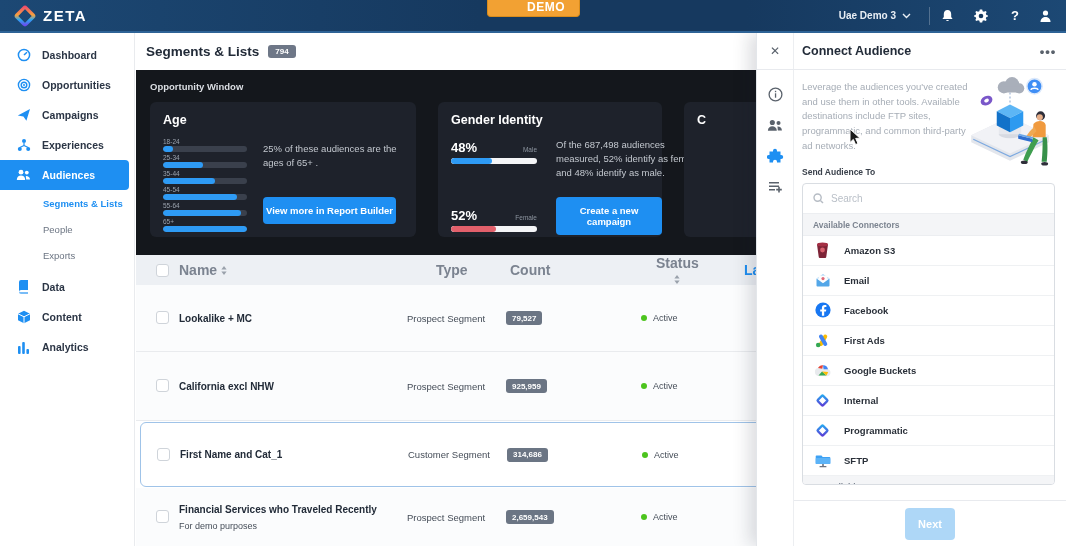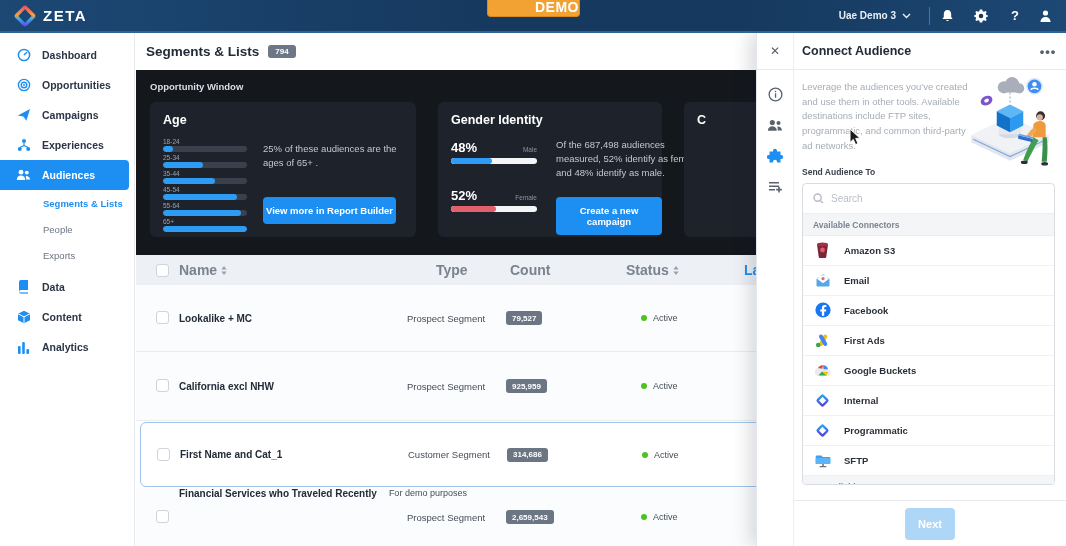--- a/index.html
+++ b/index.html
@@ -7,21 +7,21 @@
   #app { position:relative; width:1066px; height:546px; overflow:hidden; }
 
   
   .topbar { position:absolute; left:0; top:0; width:1066px; height:33px;
     background:linear-gradient(90deg,#1c4874 0%,#16395f 45%,#16395f 70%,#1c4874 100%);
     border-bottom:2px solid #2e6396; display:flex; align-items:center; z-index:50; }
   .brand { display:flex; align-items:center; gap:7px; padding-left:14px; }
   .brand-name { color:#fff; font-weight:bold; font-size:15px; letter-spacing:1.5px; }
   .demo-btn { position:absolute; left:487px; top:0; width:93px; height:17px; background:#f2a133;
     border:1px solid #d98c1c; border-top:none; border-radius:0 0 4px 4px; color:#fff;
-    font-size:14px; font-weight:bold; letter-spacing:.5px; text-align:right; line-height:15px; cursor:pointer; }
+    font-size:12px; font-weight:bold; letter-spacing:.5px; text-align:left; line-height:15px; cursor:pointer;padding-left:39px; }
   .top-right { position:absolute; right:0; top:0; height:31px; display:flex; align-items:center; gap:0; }
   .account { color:#e8eef5; font-size:10px; font-weight:bold; display:flex; align-items:center; gap:6px; padding-right:18px; cursor:pointer; }
   .top-divider { width:1px; height:18px; background:rgba(255,255,255,.25); }
   .top-icon { width:34px; text-align:center; color:#fff; cursor:pointer; display:flex; justify-content:center; align-items:center; height:31px; }
   .help-glyph { font-size:13px; font-weight:bold; color:#fff; }
 
   
   .sidebar { position:absolute; left:0; top:33px; width:135px; height:513px; background:#fff;
     border-right:1px solid #e9ebee; padding-top:7px; z-index:5; }
   .nav-item { display:flex; align-items:center; gap:11px; height:30px; padding-left:16px;
@@ -59,39 +59,39 @@
   .dk-btn { position:absolute; background:#1e8ff2; color:#fff; font-size:9.5px; font-weight:bold;
     border:none; border-radius:4px; padding:8px 3px; cursor:pointer; }
   .age-btn { left:113px; top:95px; }
   .gen-left { position:absolute; left:13px; top:38px; width:86px; }
   .gen-pct-row { display:flex; justify-content:space-between; align-items:baseline; }
   .gen-pct { color:#fff; font-size:13px; font-weight:bold; }
   .gen-lbl { color:#8d95a0; font-size:6.5px; }
   .gen-track { height:6px; background:#f4f5f7; border-radius:3px; margin-top:3px; overflow:hidden; }
   .gen-fill-m { height:6px; background:#2e9bf5; border-radius:3px; }
   .gen-fill-f { height:6px; background:#e2606b; border-radius:3px; }
-  .gen-block2 { margin-top:24px; }
+  .gen-block2 { margin-top:44px; }
   .gen-note { position:absolute; left:118px; top:36px; width:148px; color:#c3c8cf; font-size:9.5px; line-height:1.45; }
   .gen-btn { left:118px; top:95px; }
 
   
   .tbl-head { height:30px; background:#edf0f4; position:relative; }
   .th { position:absolute; top:0; height:30px; display:flex; align-items:center; gap:4px;
     color:#7b8390; font-size:14px; font-weight:bold; }
   .th.sorted { color:#1e8ff2; }
   .cb { width:13px; height:13px; border:1px solid #cfd4da; border-radius:3px; background:#fff; cursor:pointer; }
   .tbl-row { position:relative; height:67px; background:#fbfcfd; border-bottom:1px solid #e9ebee; }
   .tbl-row.selected { background:#fff; border:1px solid #9fc3e8; border-radius:6px; margin:1px 4px; height:65px; }
   .tbl-row.last { height:58px; border-bottom:none; }
   .td { position:absolute; display:flex; align-items:center; }
   .td-cb { left:20px; top:50%; margin-top:-7px; }
   .tbl-row.selected .td-cb { left:16px; }
   .td-name { left:43px; top:0; height:100%; font-size:10px; font-weight:bold; color:#222b38; }
   .tbl-row.selected .td-name { left:39px; }
-  .td-name-2l { flex-direction:row; align-items:flex-start; justify-content:center; gap:12px; }
+  .td-name-2l { flex-direction:column; align-items:flex-start; justify-content:center; gap:6px; }
   .td-sub { font-size:9px; font-weight:normal; color:#454d58; }
   .td-type { left:271px; top:0; height:100%; font-size:9.5px; color:#454d58; }
   .td-count { left:370px; top:0; height:100%; }
   .count-badge { background:#6b7584; color:#fff; font-size:8px; font-weight:bold; border-radius:3px; padding:2.5px 6px; }
   .td-status { left:505px; top:0; height:100%; gap:6px; font-size:9px; color:#454d58; }
   .dot { width:6px; height:6px; border-radius:50%; background:#4cc41e; }
   .td-last { left:608px; top:0; height:100%; flex-direction:column; align-items:flex-start; justify-content:center; gap:3px;margin-left:33px; }
   .last1 { font-size:9.5px; color:#2b323c; font-weight:bold; }
   .last2 { font-size:8.5px; color:#8a919c; }
 
@@ -374,21 +374,21 @@
             <path d="M3 0 L5.6 3.4 H0.4 Z" fill="#9aa1ab"></path>
             <path d="M3 9 L0.4 5.6 H5.6 Z" fill="#9aa1ab"></path>
           </svg>
       </div>
       <div class="th" style="left:300px;">
           <span>Type</span>
         </div>
       <div class="th" style="left:374px;">
           <span>Count</span>
         </div>
-      <div class="th" style="left:490px;">
+      <div class="th" style="left:520px;flex-direction:column;">
         <span>Status</span>
         <svg width="6" height="9" viewBox="0 0 6 9">
             <path d="M3 0 L5.6 3.4 H0.4 Z" fill="#9aa1ab"></path>
             <path d="M3 9 L0.4 5.6 H5.6 Z" fill="#9aa1ab"></path>
           </svg>
       </div>
       <div class="th sorted" style="left:608px;">
           <span>La</span>
         </div>
     </div>

